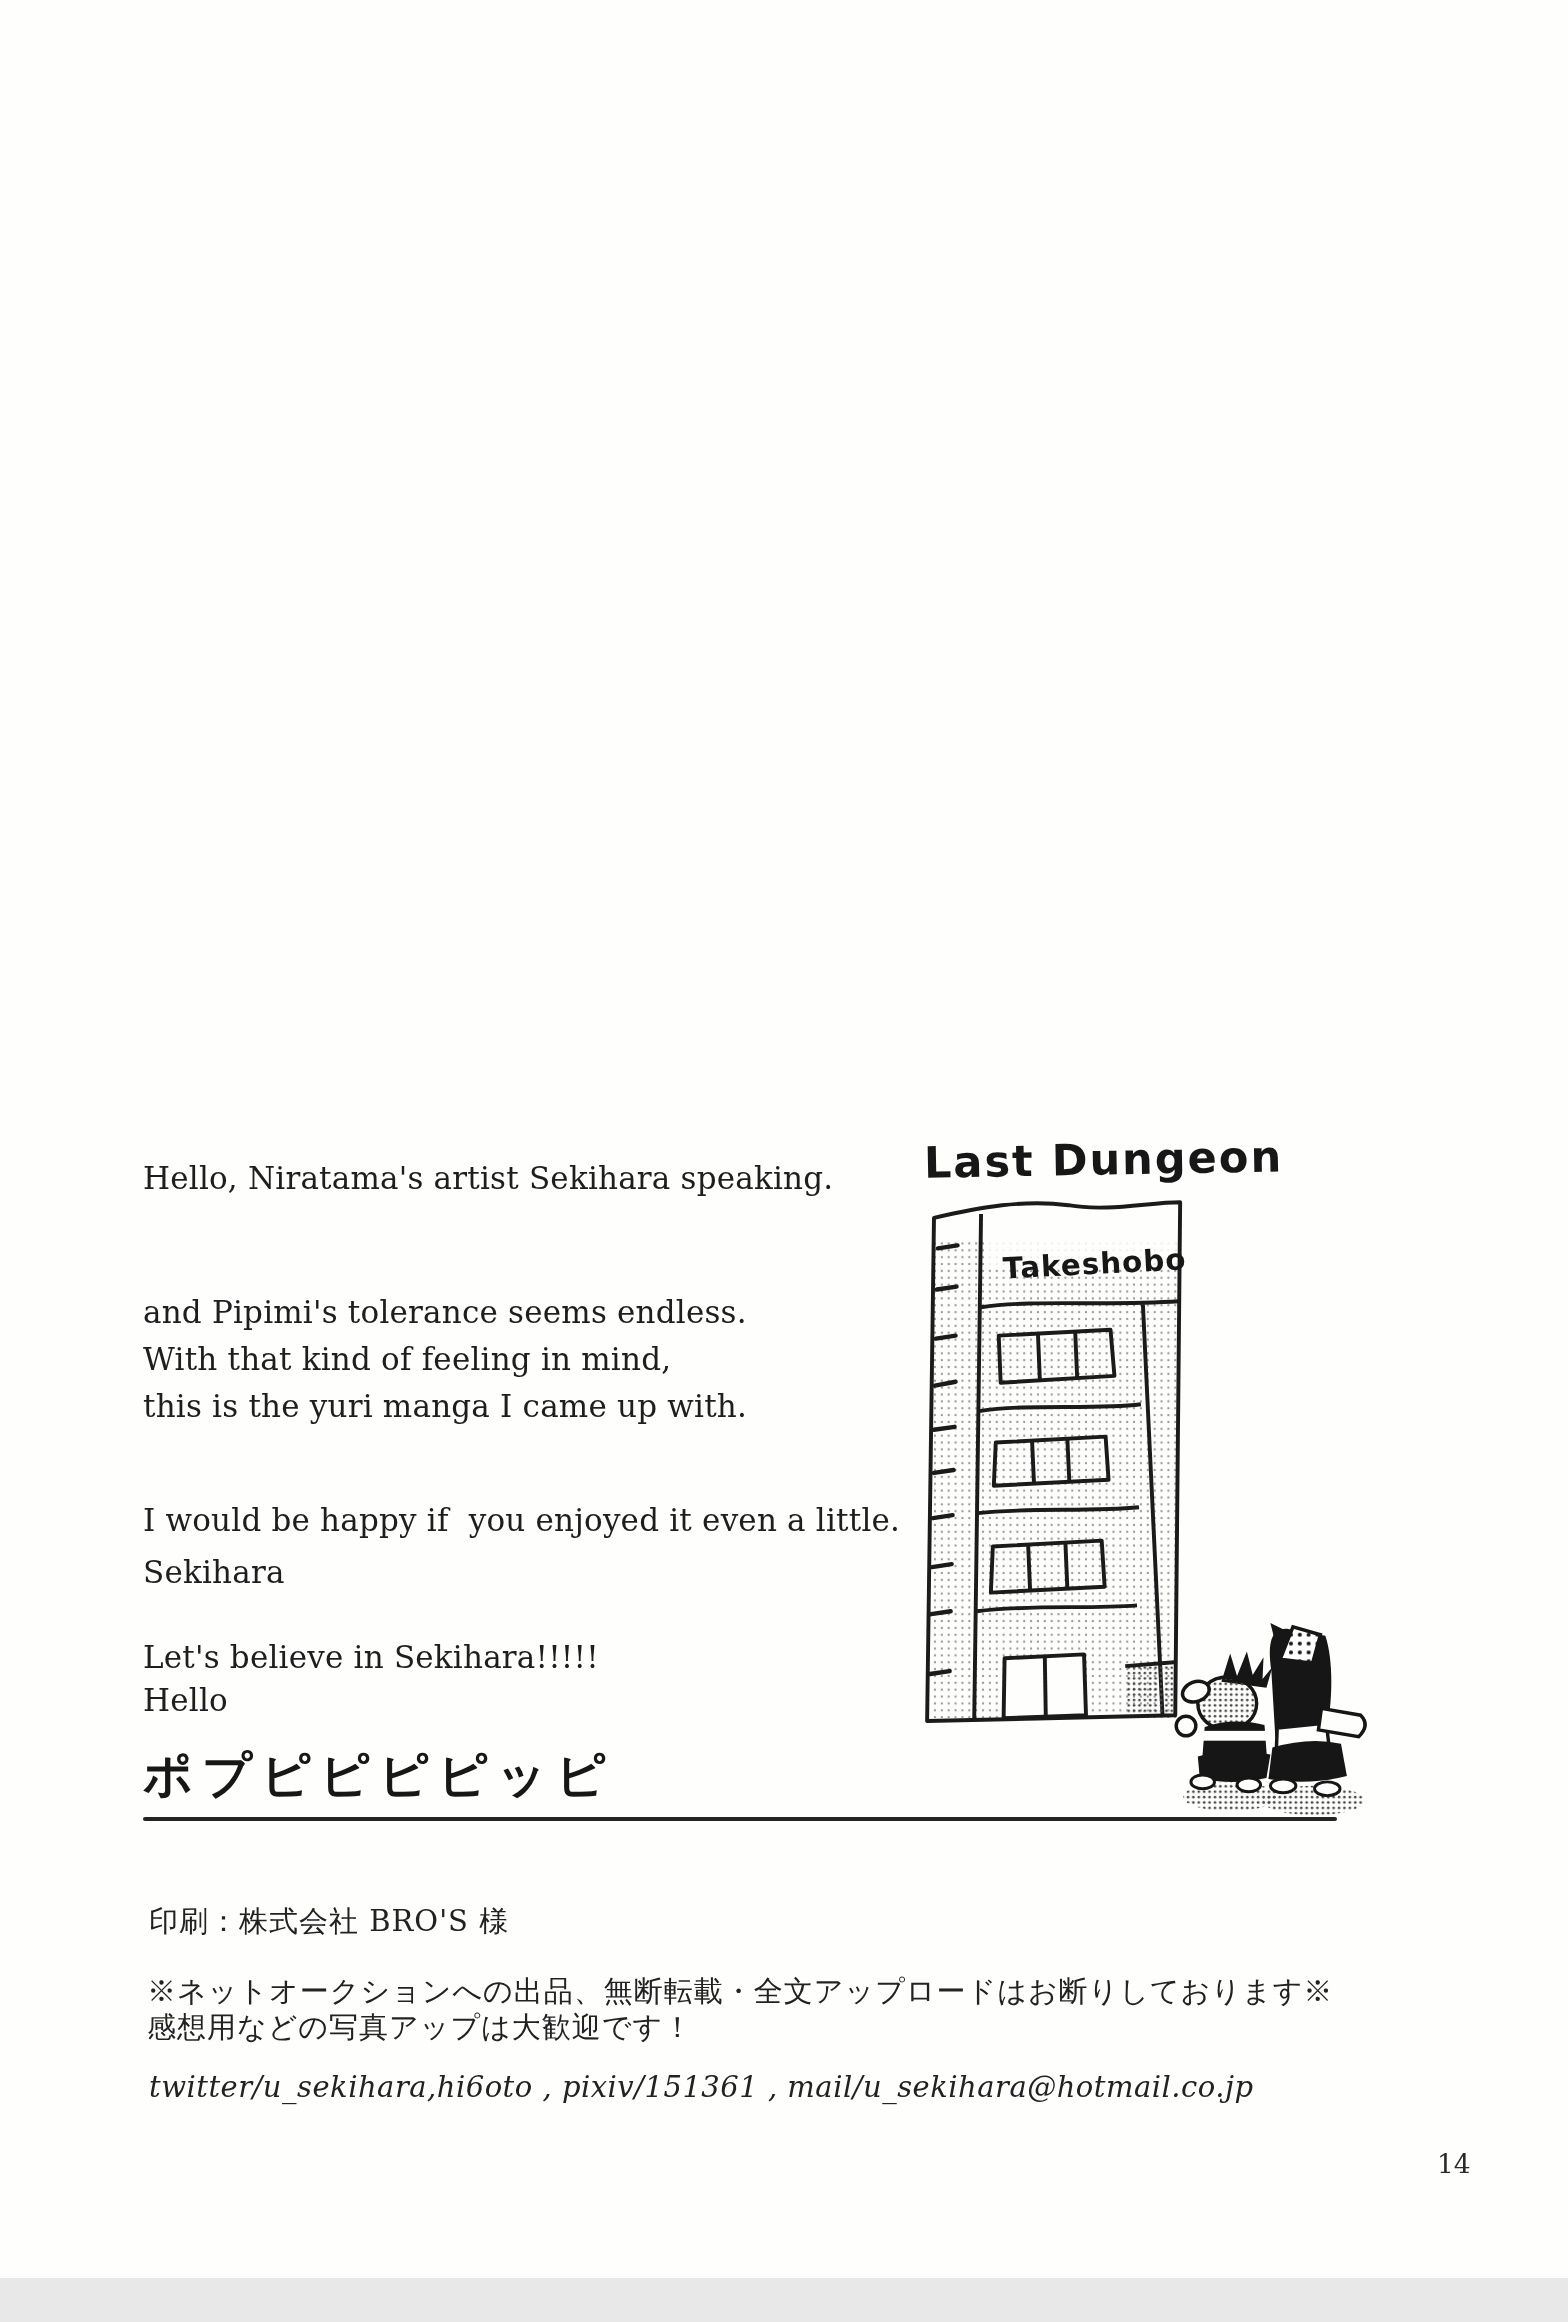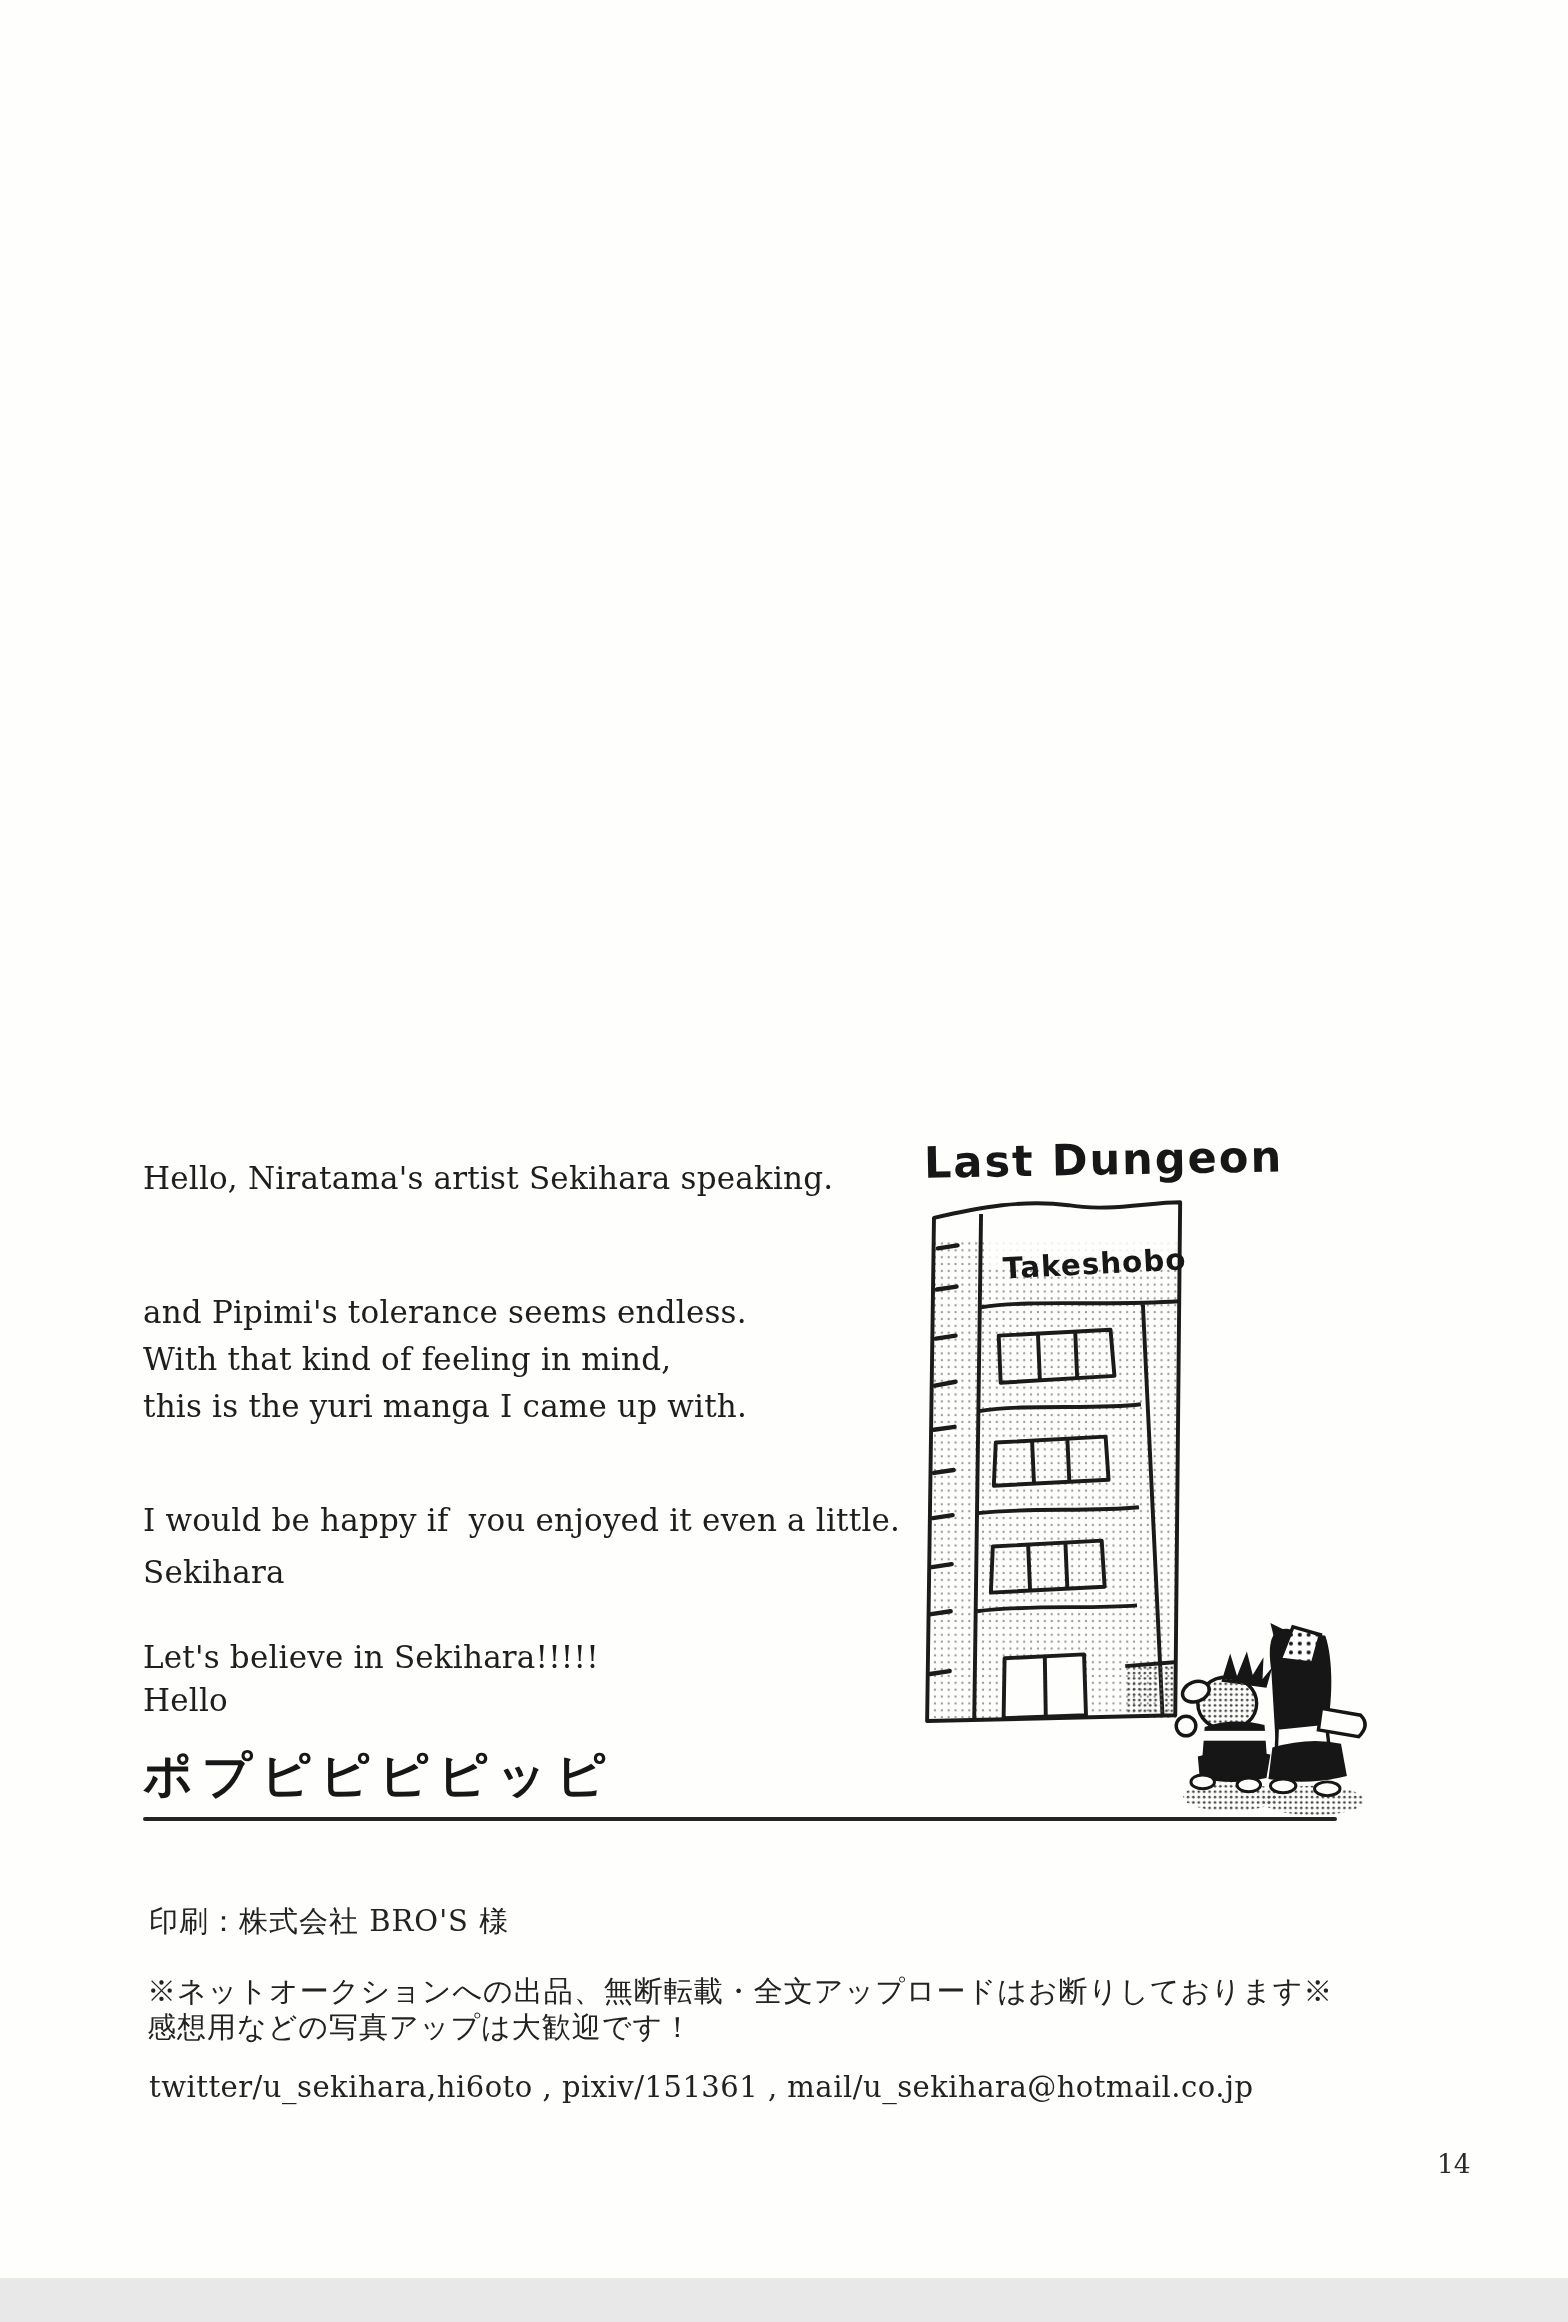--- a/index.html
+++ b/index.html
@@ -30,21 +30,21 @@
     position:absolute;left:143px;top:1817px;
     width:1194px;height:3.9px;background:#242424;border-radius:2px;
   }
   .jp-credit{
     position:absolute;left:149px;
     font-size:29px;letter-spacing:1px;
     color:#222;white-space:pre;
   }
   .contact-line{
     position:absolute;left:149px;top:2070px;
-    font-size:29px;letter-spacing:0.5px;color:#222;white-space:pre;
+    font-size:29px;letter-spacing:0.5px;color:#222;white-space:pre;font-style:italic;
   }
   .page-num{
     position:absolute;left:1437px;top:2148px;
     font-size:26.5px;color:#2a2a2a;
   }
   .sketch{
     position:absolute;left:882px;top:1112px;
     width:510px;height:716px;
   }
   .sketch text{fill:#171717;}

